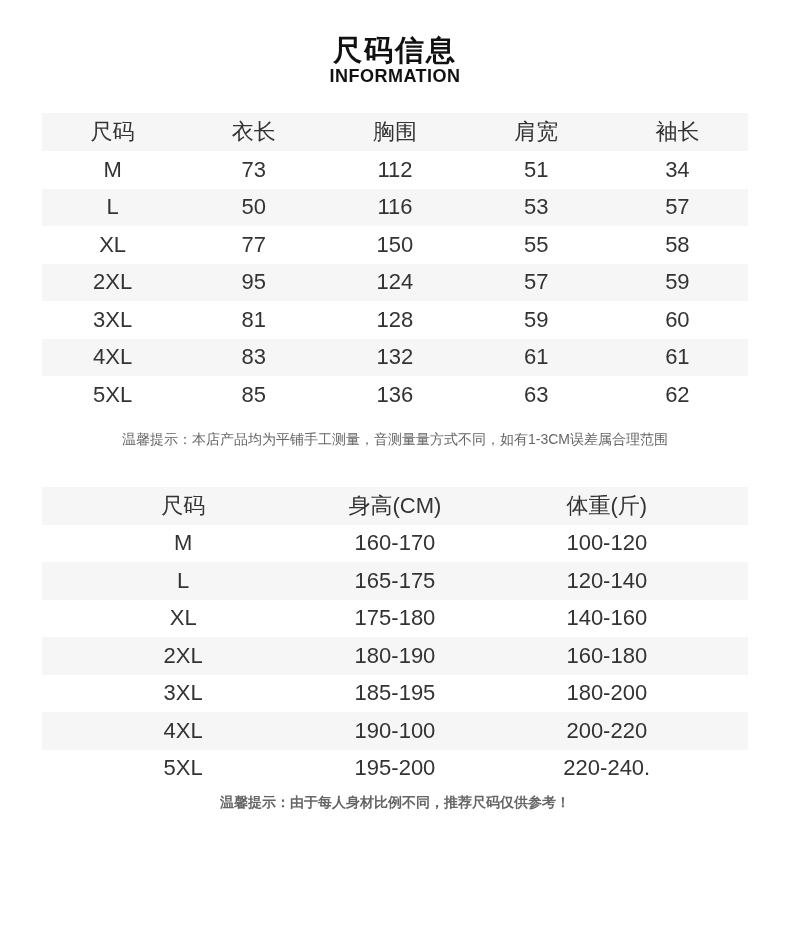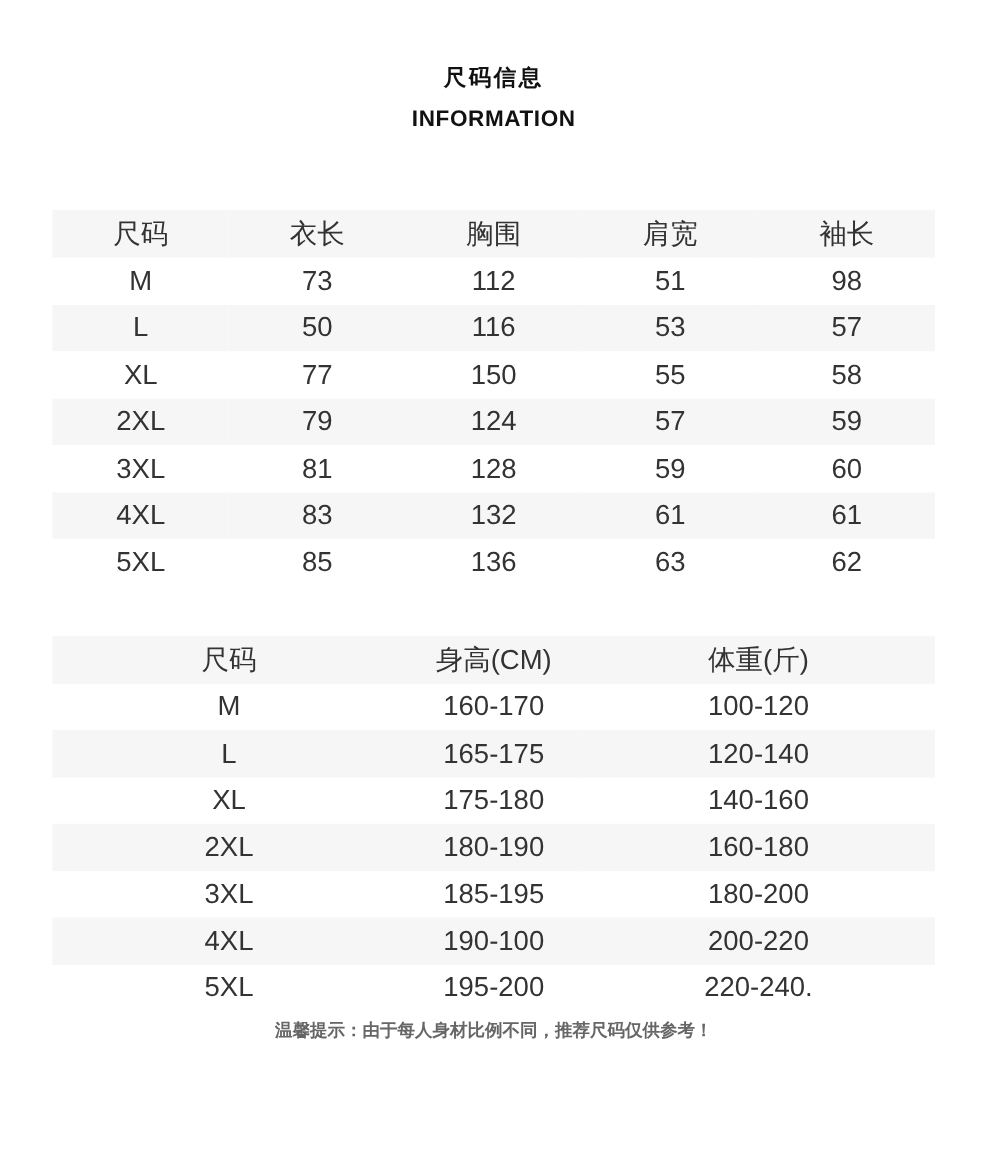--- a/index.html
+++ b/index.html
@@ -13,40 +13,40 @@
   html,body{margin:0;padding:0;}
   body{
     width:790px;
     height:933px;
     background:var(--page-bg);
     font-family:"Liberation Sans","DejaVu Sans",sans-serif;
     overflow:hidden;
   }
   .page{padding-top:37px;}
   .section-title{
-    margin:12px;
-    text-align:center;
-    font-size:18px;
+    margin:0;
+    text-align:center;
+    font-size:29px;
     line-height:27px;
     font-weight:bold;
     color:var(--title-color);
     letter-spacing:2px;
   }
   .section-subtitle{
     margin-top:5px;
     text-align:center;
     font-size:18px;
     line-height:15px;
     font-weight:bold;
     color:var(--title-color);
     letter-spacing:0.5px;
   }
   table.size-table{
     width:706px;
-    margin:65px auto 0;
+    margin:29px auto 0;
     border-collapse:collapse;
     table-layout:fixed;
   }
   table.size-table th{
     height:38px;
     font-weight:normal;
     font-size:22px;
     color:var(--text-color);
     text-align:center;
     padding:0;
@@ -95,39 +95,39 @@
             <th>肩宽</th>
             <th>袖长</th>
           </tr>
         </thead>
         <tbody>
           <tr>
             <td>M</td>
             <td>73</td>
             <td>112</td>
             <td>51</td>
-            <td>98</td>
+            <td>34</td>
           </tr>
           <tr>
             <td>L</td>
             <td>50</td>
             <td>116</td>
             <td>53</td>
             <td>57</td>
           </tr>
           <tr>
             <td>XL</td>
             <td>77</td>
             <td>150</td>
             <td>55</td>
             <td>58</td>
           </tr>
           <tr>
             <td>2XL</td>
-            <td>79</td>
+            <td>95</td>
             <td>124</td>
             <td>57</td>
             <td>59</td>
           </tr>
           <tr>
             <td>3XL</td>
             <td>81</td>
             <td>128</td>
             <td>59</td>
             <td>60</td>
@@ -141,20 +141,21 @@
           </tr>
           <tr>
             <td>5XL</td>
             <td>85</td>
             <td>136</td>
             <td>63</td>
             <td>62</td>
           </tr>
         </tbody>
       </table>
+    <p class="note">温馨提示：本店产品均为平铺手工测量，音测量量方式不同，如有1-3CM误差属合理范围</p>
   </section>
 
   <section class="section-suggestion">
     <table class="size-table">
         <colgroup>
           <col style="width: 40%;">
           <col style="width: 20%;">
           <col style="width: 40%;">
         </colgroup>
         <thead>

